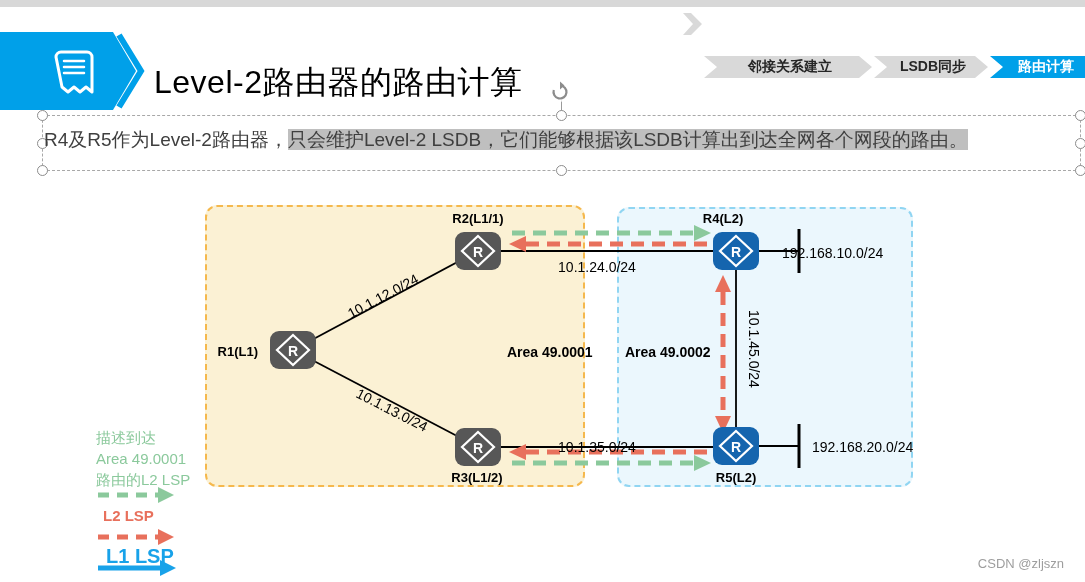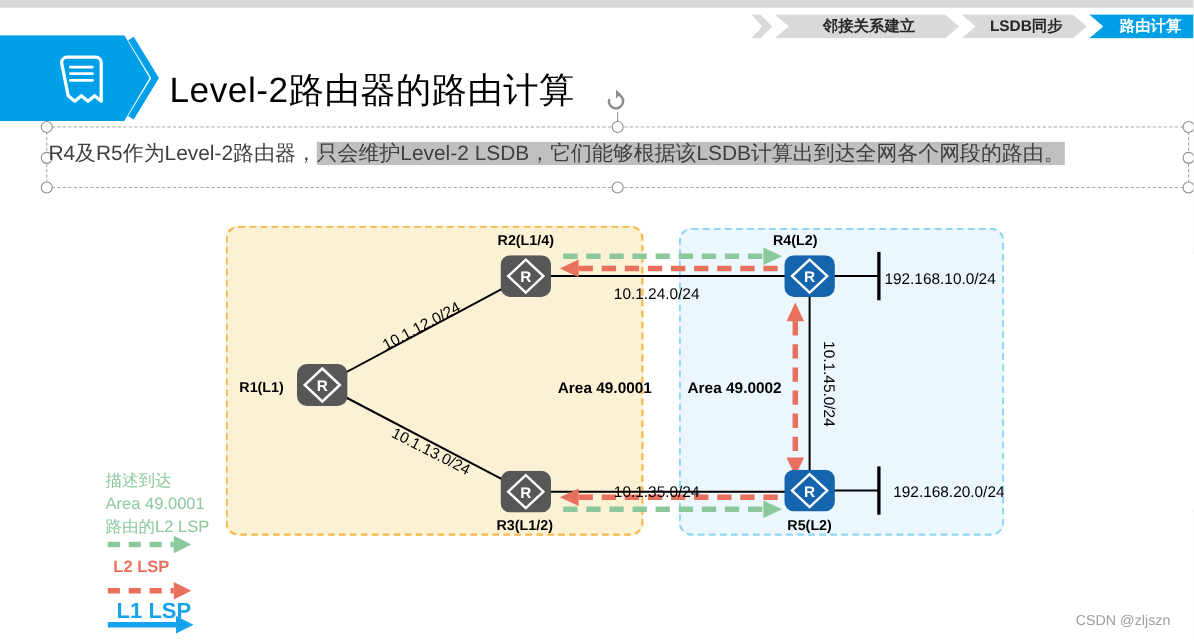--- a/index.html
+++ b/index.html
@@ -11,21 +11,21 @@
   
   .top-strip { position:absolute; left:0; top:0; width:1085px; height:7px; background:#D8D8D8; }
 
   
   .steps { position:absolute; left:683px; top:13px; height:22px; display:flex; gap:2px; }
   .step-lead { width:19px; height:22px; background:#D9D9D9;
     clip-path:polygon(0 0, 8px 0, 100% 50%, 8px 100%, 0 100%, 10px 50%); }
   .step { height:22px; display:flex; align-items:center; justify-content:center;
     background:#D9D9D9; color:#262626; font-size:14px; font-weight:bold;
     clip-path:polygon(0 0, calc(100% - 13px) 0, 100% 50%, calc(100% - 13px) 100%, 0 100%, 13px 50%);
-    padding:0 16px 0 20px; }
+    padding:0 16px 0 20px;margin-top:43px; }
   .step.active { background:#00A0E9; color:#fff; }
   .step1 { width:168px; } .step2 { width:114px; } .step3 { width:108px; }
 
   
   .banner-svg { position:absolute; left:0; top:32px; }
   .slide-title { position:absolute; left:154px; top:61px; font-size:32px; font-weight:normal;
     color:#000; letter-spacing:0.5px; white-space:nowrap; }
 
   
   .sel-box { position:absolute; left:42px; top:115px; width:1039px; height:56px;
@@ -201,32 +201,32 @@
     </svg>
   </div>
   <div class="router" style="left:713px; top:427px;">
     <svg width="46" height="38">
       <rect x="0" y="0" width="46" height="38" rx="9" fill="#1565AE"></rect>
       <polygon points="23,4 39,19 23,34 7,19" fill="none" stroke="#fff" stroke-width="2.2"></polygon>
       <text x="23" y="24.5" text-anchor="middle" font-size="14" font-weight="bold" fill="#fff">R</text>
     </svg>
   </div>
 
-  <div class="lbl" style="left:430px; top:211px; width:96px; text-align:center;">R2(L1/4)</div>
+  <div class="lbl" style="left:430px; top:211px; width:96px; text-align:center;">R2(L1/1)</div>
   <div class="lbl" style="left:676px; top:211px; width:94px; text-align:center;">R4(L2)</div>
   <div class="lbl" style="left:200px; top:344px; width:58px; text-align:right;">R1(L1)</div>
   <div class="lbl" style="left:429px; top:470px; width:96px; text-align:center;">R3(L1/2)</div>
   <div class="lbl" style="left:689px; top:470px; width:94px; text-align:center;">R5(L2)</div>
 
   <div class="netlbl" style="left:339px; top:288px; width:88px; transform:rotate(-28deg);">10.1.12.0/24</div>
   <div class="netlbl" style="left:348px; top:402px; width:88px; transform:rotate(27deg);">10.1.13.0/24</div>
   <div class="netlbl" style="left:553px; top:259px; width:88px;">10.1.24.0/24</div>
   <div class="netlbl" style="left:553px; top:439px; width:88px;">10.1.35.0/24</div>
   <div class="netlbl" style="left:710px; top:341px; width:88px; transform:rotate(90deg);">10.1.45.0/24</div>
-  <div class="netlbl" style="left:804px; top:245px; text-align:left;">192.168.10.0/24</div>
+  <div class="netlbl" style="left:782px; top:245px; text-align:left;">192.168.10.0/24</div>
   <div class="netlbl" style="left:812px; top:439px; text-align:right;">192.168.20.0/24</div>
 
   <div class="arealbl" style="left:507px; top:344px;">Area 49.0001</div>
   <div class="arealbl" style="left:625px; top:344px;">Area 49.0002</div>
 
   <div class="legend-green">
     <div>描述到达</div>
     <div>Area 49.0001</div>
     <div>路由的L2 LSP</div>
   </div>

